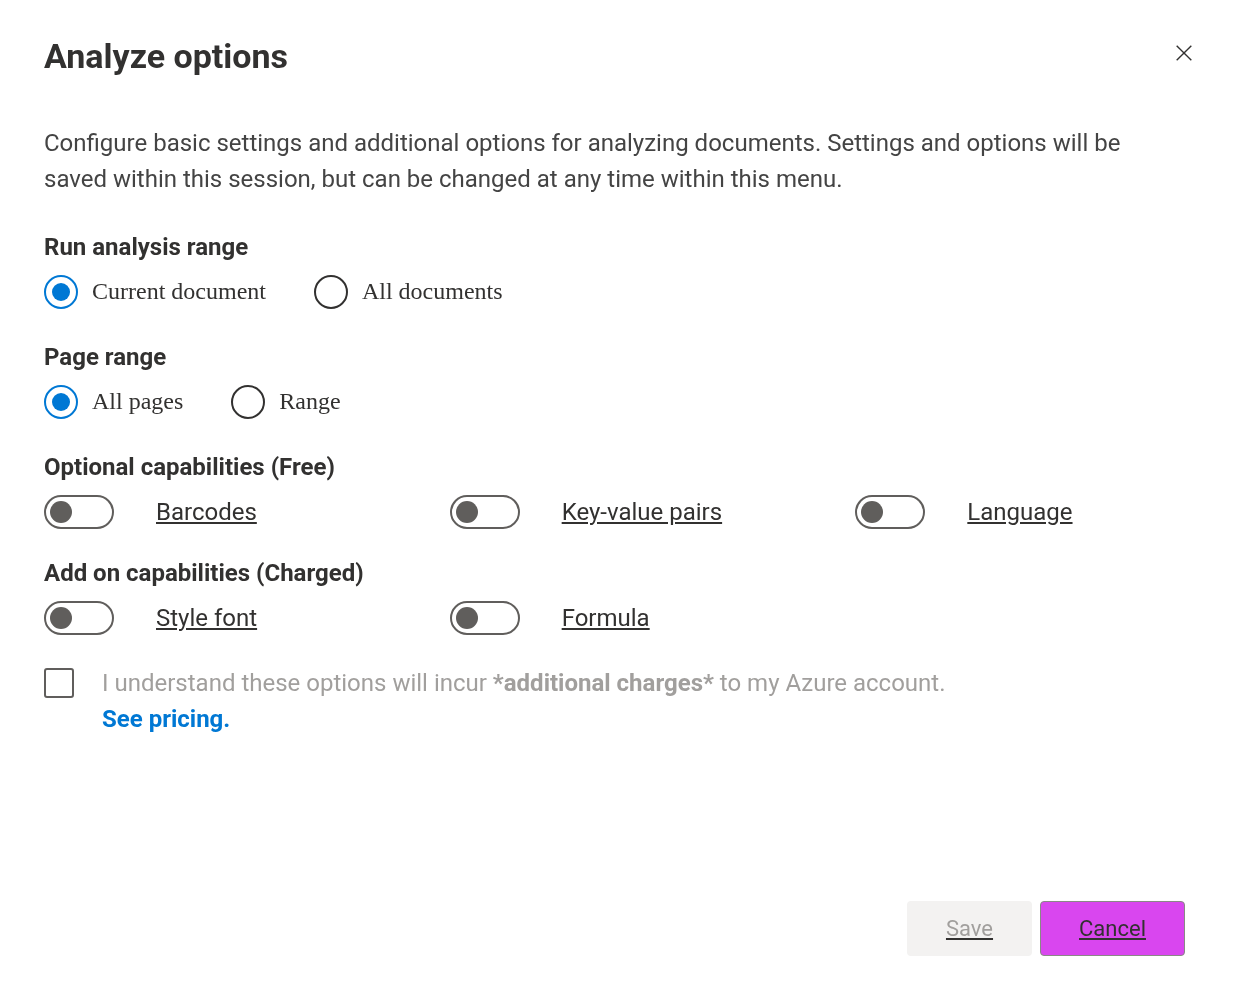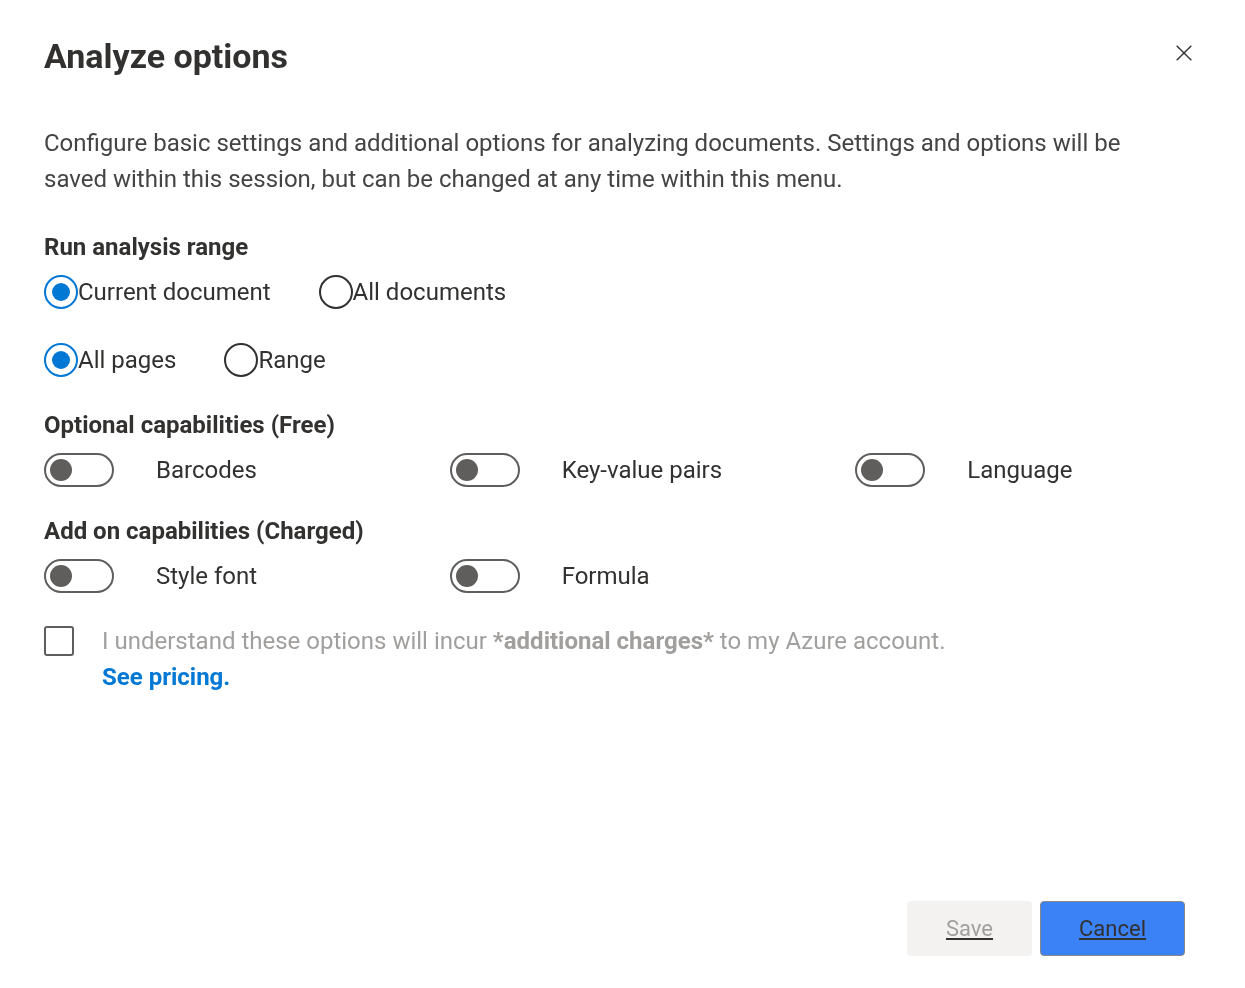--- a/index.html
+++ b/index.html
@@ -62,22 +62,23 @@
   }
   .radio-row {
     display: flex;
     align-items: center;
     gap: 48px;
     margin-bottom: 34px;
   }
   .radio-option {
     display: flex;
     align-items: center;
-    gap: 0;
-    cursor: pointer;
+    gap: 14px;
+    cursor: pointer;
+    font-family: Liberation Serif, serif;
   }
   .radio {
     width: 34px;
     height: 34px;
     border-radius: 50%;
     border: 2px solid var(--text);
     display: inline-flex;
     align-items: center;
     justify-content: center;
     flex-shrink: 0;
@@ -93,20 +94,21 @@
     background: var(--primary);
   }
   .radio-label {
     font-size: 24px;
   }
   .toggle-grid {
     display: grid;
     grid-template-columns: repeat(3, 1fr);
     gap: 18px 60px;
     margin: 8px 0 30px 0;
+    text-decoration: underline;
   }
   .toggle-item {
     display: flex;
     align-items: center;
     gap: 42px;
   }
   .toggle {
     width: 70px;
     height: 34px;
     border-radius: 17px;
@@ -165,21 +167,21 @@
     border: 1px solid transparent;
     cursor: pointer;
     font-family: inherit;
   }
   .btn-save {
     background: var(--btn-disabled-bg);
     color: var(--text-disabled);
     cursor: default;
   }
   .btn-cancel {
-    background: #3b82f6;
+    background: #d946ef;
     color: var(--text);
     border: 1px solid var(--btn-border);
   }
 </style>
 </head>
 <body>
 
 <div class="panel">
 
   <div class="panel-header">
@@ -199,20 +201,21 @@
     <div class="radio-option">
       <span class="radio selected"></span>
       <span class="radio-label">Current document</span>
     </div>
     <div class="radio-option">
       <span class="radio"></span>
       <span class="radio-label">All documents</span>
     </div>
   </div>
 
+  <div class="section-label">Page range</div>
   <div class="radio-row">
     <div class="radio-option">
       <span class="radio selected"></span>
       <span class="radio-label">All pages</span>
     </div>
     <div class="radio-option">
       <span class="radio"></span>
       <span class="radio-label">Range</span>
     </div>
   </div>

